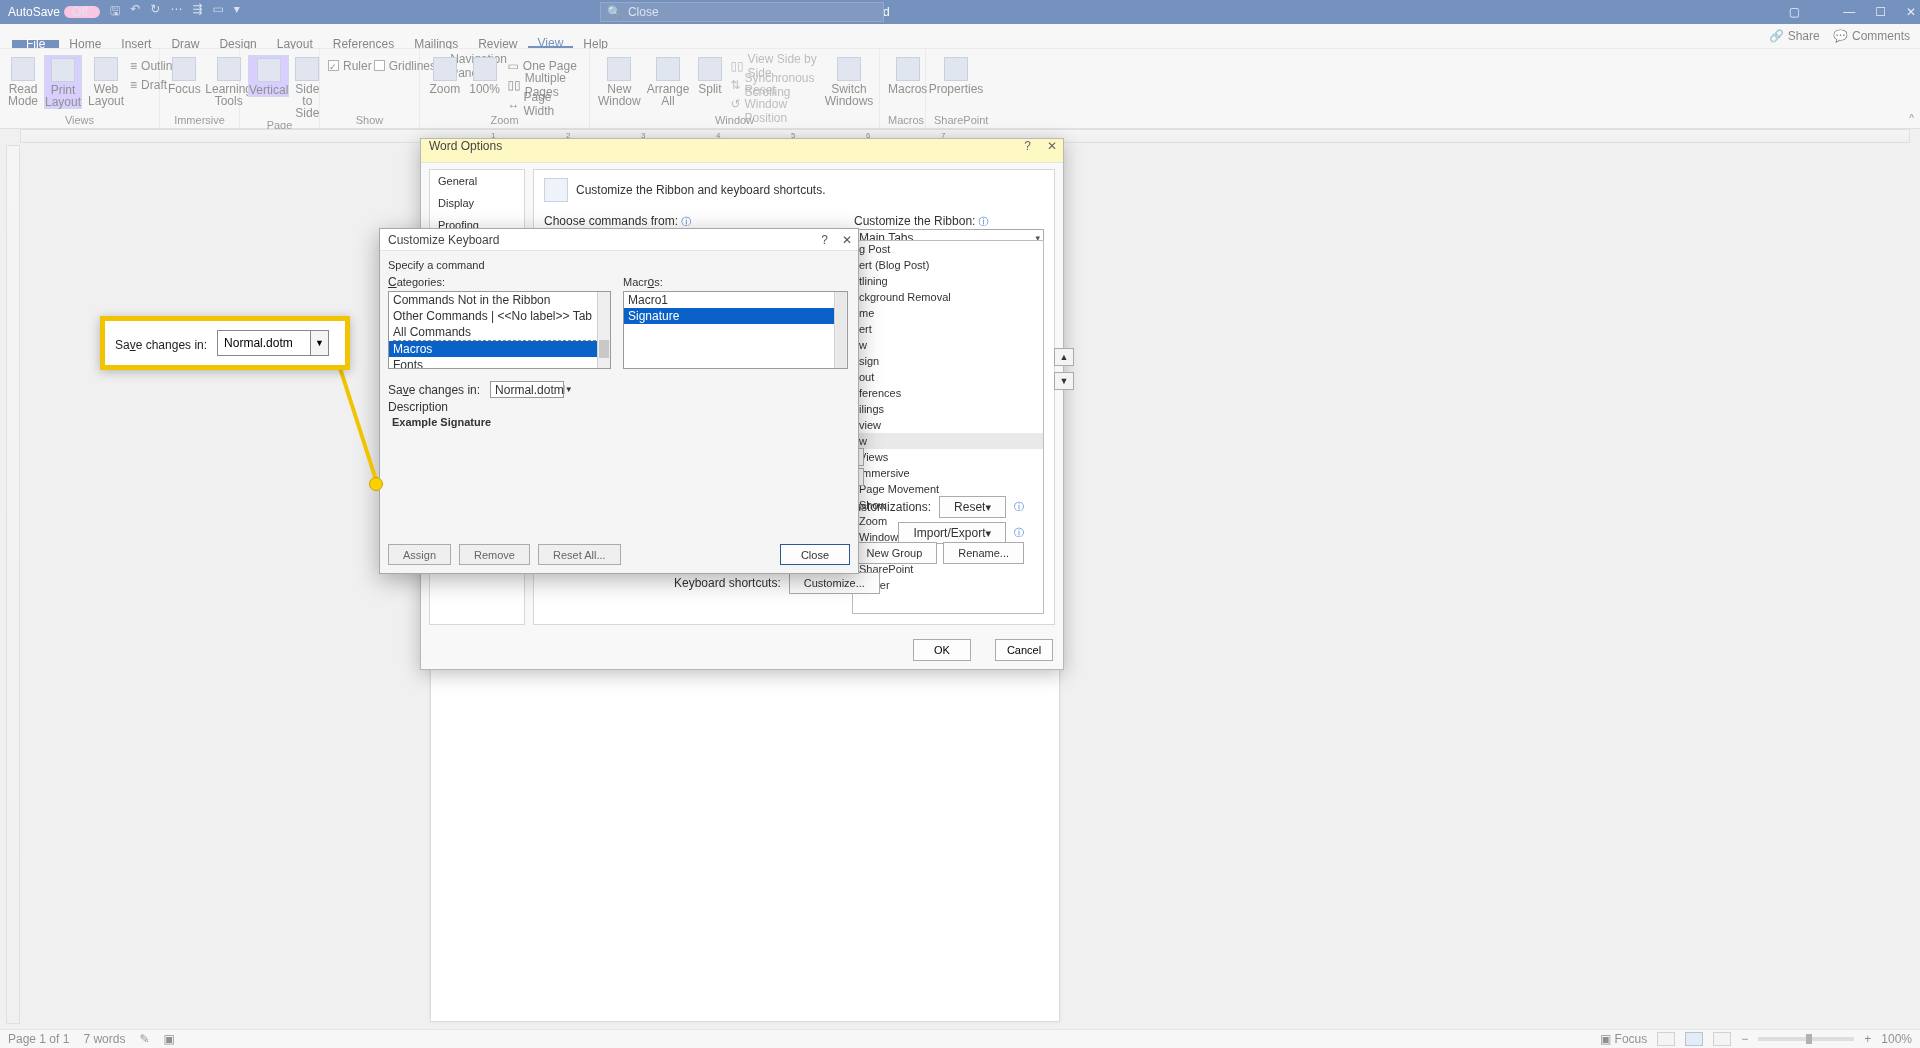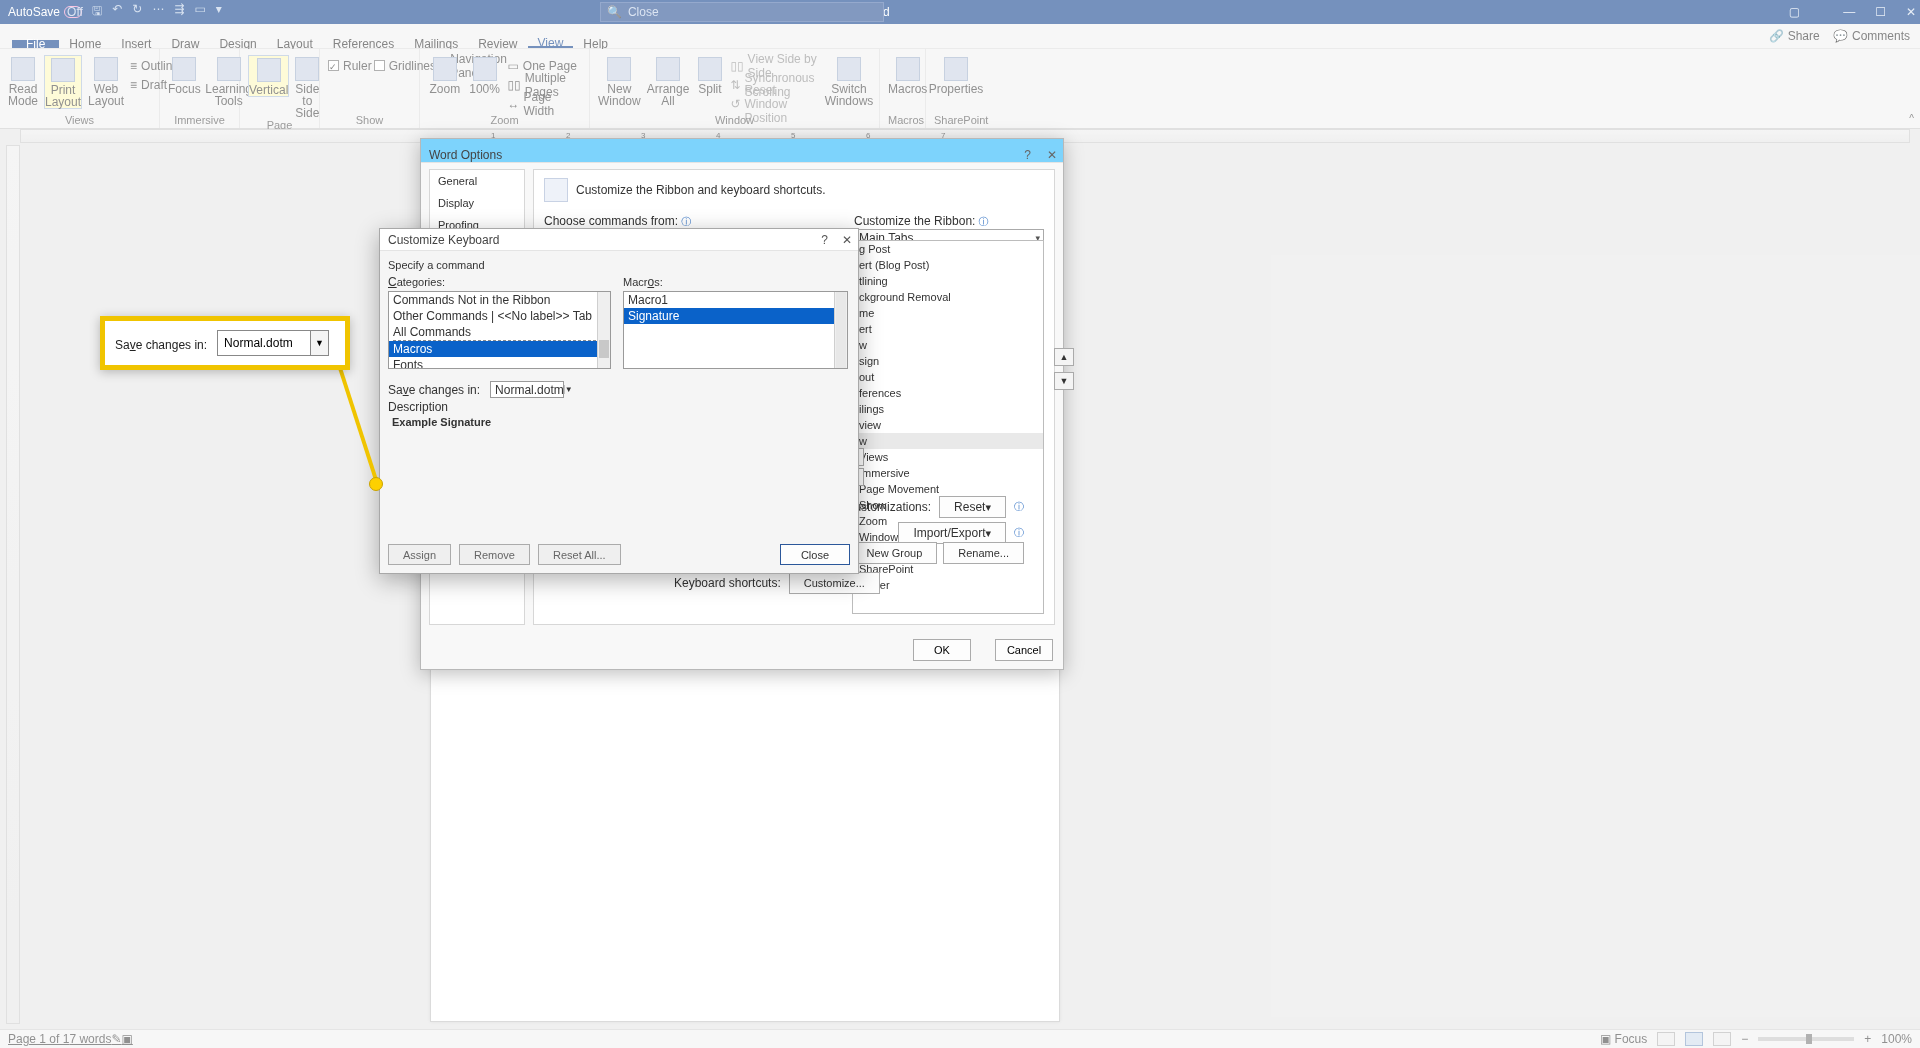--- a/index.html
+++ b/index.html
@@ -1,21 +1,21 @@
 <!DOCTYPE html>
 <html><head>
 <meta charset="utf-8">
 <style>
 * { margin: 0; padding: 0; box-sizing: border-box; font-family: "Segoe UI", sans-serif; font-size: 12px; }
 body { background: #fff; width: 1920px; height: 1048px; overflow: hidden; position: relative; }
 
 
 .titlebar { background: #2b579a; height: 24px; display: flex; align-items: center; color: #fff; position: relative; }
 .titlebar .autosave { margin-left: 8px; font-size: 11px; display: flex; align-items: center; gap: 4px; justify-content: space-between;}
-.titlebar .autosave-toggle { width: 18px; height: 12px; border: 1px solid #f9a8d4; border-radius: 7px; display:inline-flex; align-items:center; justify-content:flex-start; padding:0 2px; font-size:8px; color:#c9d7ec;}
+.titlebar .autosave-toggle { width: 36px; height: 12px; border: 6px solid #f9a8d4; border-radius: 7px; display:inline-flex; align-items:center; justify-content:flex-start; padding:0 2px; font-size:8px; color:#c9d7ec;}
 .titlebar .qat { margin-left: 10px; display: flex; gap: 10px; color: #c5d4ea; font-size: 13px;}
 .titlebar .doc-title { position: absolute; left: 50%; transform: translateX(-170%); font-size: 12px; color: #fff; }
 .titlebar .searchbox { position: absolute; left: 600px; width: 284px; height: 20px; background: #40639f; border: 1px solid #5c7cb2; display: flex; align-items: center; gap: 6px; padding: 0 6px; color: #c9d7ec; font-size: 11px;}
 .titlebar .win-btns { position: absolute; right: 4px; display: flex; gap: 20px; color: #dce5f2; font-size: 12px;}
 .titlebar .ribbon-display { position:absolute; right:120px; color:#dce5f2; font-size:12px;}
 
 
 .menubar { height: 25px; background: #f3f3f3; border-bottom: 1px solid #e0e0e0; display: flex; align-items: stretch; padding-left: 12px; position:relative;}
 .menubar .menu-item { padding: 0 10px; display:flex; align-items:center; color: #444; font-size: 12px; cursor:pointer;margin-top:16px;}
 .menubar .menu-item.file { background: #2b579a; color: #fff; padding: 0 14px;}
@@ -23,41 +23,41 @@
 .menubar .right-actions { position:absolute; right:10px; display:flex; gap:14px; align-items:center; height:100%;}
 .menubar .right-actions span { color:#444;}
 
 
 .ribbon { height: 80px; background: #f3f3f3; border-bottom: 1px solid #d0d0d0; display: flex; position:relative; color:#555;}
 .ribbon .group { border-right: 1px solid #e0e0e0; padding: 2px 8px 0; position:relative; display:flex; flex-direction:column;}
 .ribbon .group .group-body { flex:1; display:flex; align-items:flex-start; gap:6px; padding-top:4px;}
 .ribbon .group .group-label { text-align:center; font-size:11px; color:#666; padding-bottom:2px;}
 .ribbon .big-btn { display:flex; flex-direction:column; align-items:center; gap:2px; width:44px; font-size:11px; text-align:center; line-height:12px; padding-top:2px;}
 .ribbon .big-btn .ic { width:24px; height:24px; background:#cfd7e6; border:1px solid #a9b8d0;}
-.ribbon .big-btn.sel { background:#fef9c3; border:1px solid #b6c7dc;}
+.ribbon .big-btn.sel { background:#c4b5fd; border:1px solid #b6c7dc;}
 .ribbon .chk-row { display:flex; align-items:center; gap:4px; font-size:11px; height:17px;}
 .ribbon .chk { width:11px; height:11px; border:1px solid #888; background:#fff;}
 .ribbon .chk.checked::after { content:"✓"; font-size:9px; position:relative; top:-2px; left:0px; color:#444;}
 .ribbon .collapse-caret { position:absolute; right:6px; bottom:4px; font-size:10px; color:#555;}
 
 
 .modal-dim { position:absolute; inset:0; background: rgba(255,255,255,0.35); pointer-events:none; z-index:5;}
 
 
 .ruler-h { position:absolute; top:129px; left:20px; right:10px; height:14px; background: linear-gradient(#f0f0f0,#e8e8e8); border:1px solid #d0d0d0; font-size:8px; color:#666;}
 .ruler-v { position:absolute; top:145px; left:6px; width:14px; bottom:24px; background: linear-gradient(#f0f0f0,#e8e8e8); border:1px solid #d0d0d0;}
 .ruler-h .ticks { position:relative; height:100%;}
 .ruler-h .tick { position:absolute; top:1px; font-size:8px; color:#555;}
 
 .page-shadow { position:absolute; top:145px; left:430px; width:630px; bottom:26px; background:#fff; border:1px solid #c8c8c8; box-shadow:0 0 4px rgba(0,0,0,0.1);}
 .body-bg { position:absolute; top:129px; left:0; right:0; bottom:19px; background:#e9e9e9; z-index:-1;}
 
 
 .word-options { position:absolute; top:138px; left:420px; width:644px; height:532px; background:#f8f8f8; border:1px solid #b8b8b8; box-shadow: 0 4px 18px rgba(0,0,0,0.25); z-index:20;}
-.word-options .wo-title { height:24px; display:flex; align-items:flex-end; padding:0 8px; background:#7dd3fc; border-bottom:1px solid #e4e4e4; color:#444; font-size:12px; position:relative;}
+.word-options .wo-title { height:24px; display:flex; align-items:flex-start; padding:0 8px; background:#fef9c3; border-bottom:1px solid #e4e4e4; color:#444; font-size:12px; position:relative;}
 .word-options .wo-title .wo-ctrl { position:absolute; right:6px; display:flex; gap:16px; color:#666; font-size:12px;}
 .word-options .wo-body { position:absolute; top:30px; left:8px; right:8px; bottom:44px; display:flex; gap:8px;}
 .word-options .wo-nav { width:104px; border:1px solid #d7d7d7; background:#fff; }
 .word-options .wo-nav div { padding:5px 8px; font-size:11px; color:#333; }
 .word-options .wo-main { flex:1; border:1px solid #d7d7d7; background:#fff; padding:8px 10px; position:relative; font-size:11px; color:#333;}
 .word-options .wo-main .desc-row { display:flex; align-items:center; gap:8px; margin-bottom:12px;}
 .word-options .wo-main .desc-row .iconbox { width:24px; height:24px; border:1px solid #c8d2e4; background:#eef2f9;}
 .word-options .wo-main .field-lbl { font-size:11px; color:#333; }
 .word-options .wo-main .combo { border:1px solid #aaa; background:#fff; height:18px; display:inline-flex; align-items:center; padding:0 16px 0 4px; position:relative; font-size:11px;}
 .word-options .wo-main .combo::after { content:"▾"; position:absolute; right:3px; font-size:9px; color:#555;}
@@ -109,21 +109,21 @@
 .callout .clab { font-size:15px; color:#222;}
 .callout .clab .u { text-decoration: underline;}
 .callout .cbox { border:1px solid #888; height:26px; width:112px; display:flex; align-items:center; justify-content:space-between; padding:0 0 0 6px; font-size:14px;}
 .callout .cbox .dd { width:18px; height:100%; border-left:1px solid #888; display:flex; align-items:center; justify-content:center; font-size:9px; background:#f4f4f4;}
 .callout-line { position:absolute; z-index:39; top:368px; left:340px; width:60px; height:130px; pointer-events:none;}
 .callout-line svg { overflow:visible;}
 .callout-dot { position:absolute; top:477px; left:369px; width:14px; height:14px; background:#fdd000; border-radius:50%; z-index:41; border:1px solid #caa300;}
 
 
 .statusbar { position:absolute; bottom:0; left:0; right:0; height:19px; background:#f3f3f3; border-top:1px solid #d8d8d8; display:flex; align-items:center; padding:0 8px; font-size:11px; color:#555;}
-.statusbar .sb-left { display:flex; align-items:center;text-decoration:underline;}
+.statusbar .sb-left { display:flex; gap:14px; align-items:center;}
 .statusbar .sb-right { position:absolute; right:8px; display:flex; align-items:center; gap:10px;}
 .statusbar .viewbtn { width:18px; height:14px; border:1px solid #bbb; background:#eee;}
 .statusbar .viewbtn.act { background:#d4e0ef; border-color:#8aa6c9;}
 .statusbar .zoom-slider { width:96px; height:4px; background:#ccc; position:relative;}
 .statusbar .zoom-slider .zh { position:absolute; left:48px; top:-3px; width:6px; height:10px; background:#888;}
 </style>
 </head>
 <body>
 
 <div class="body-bg"></div>

